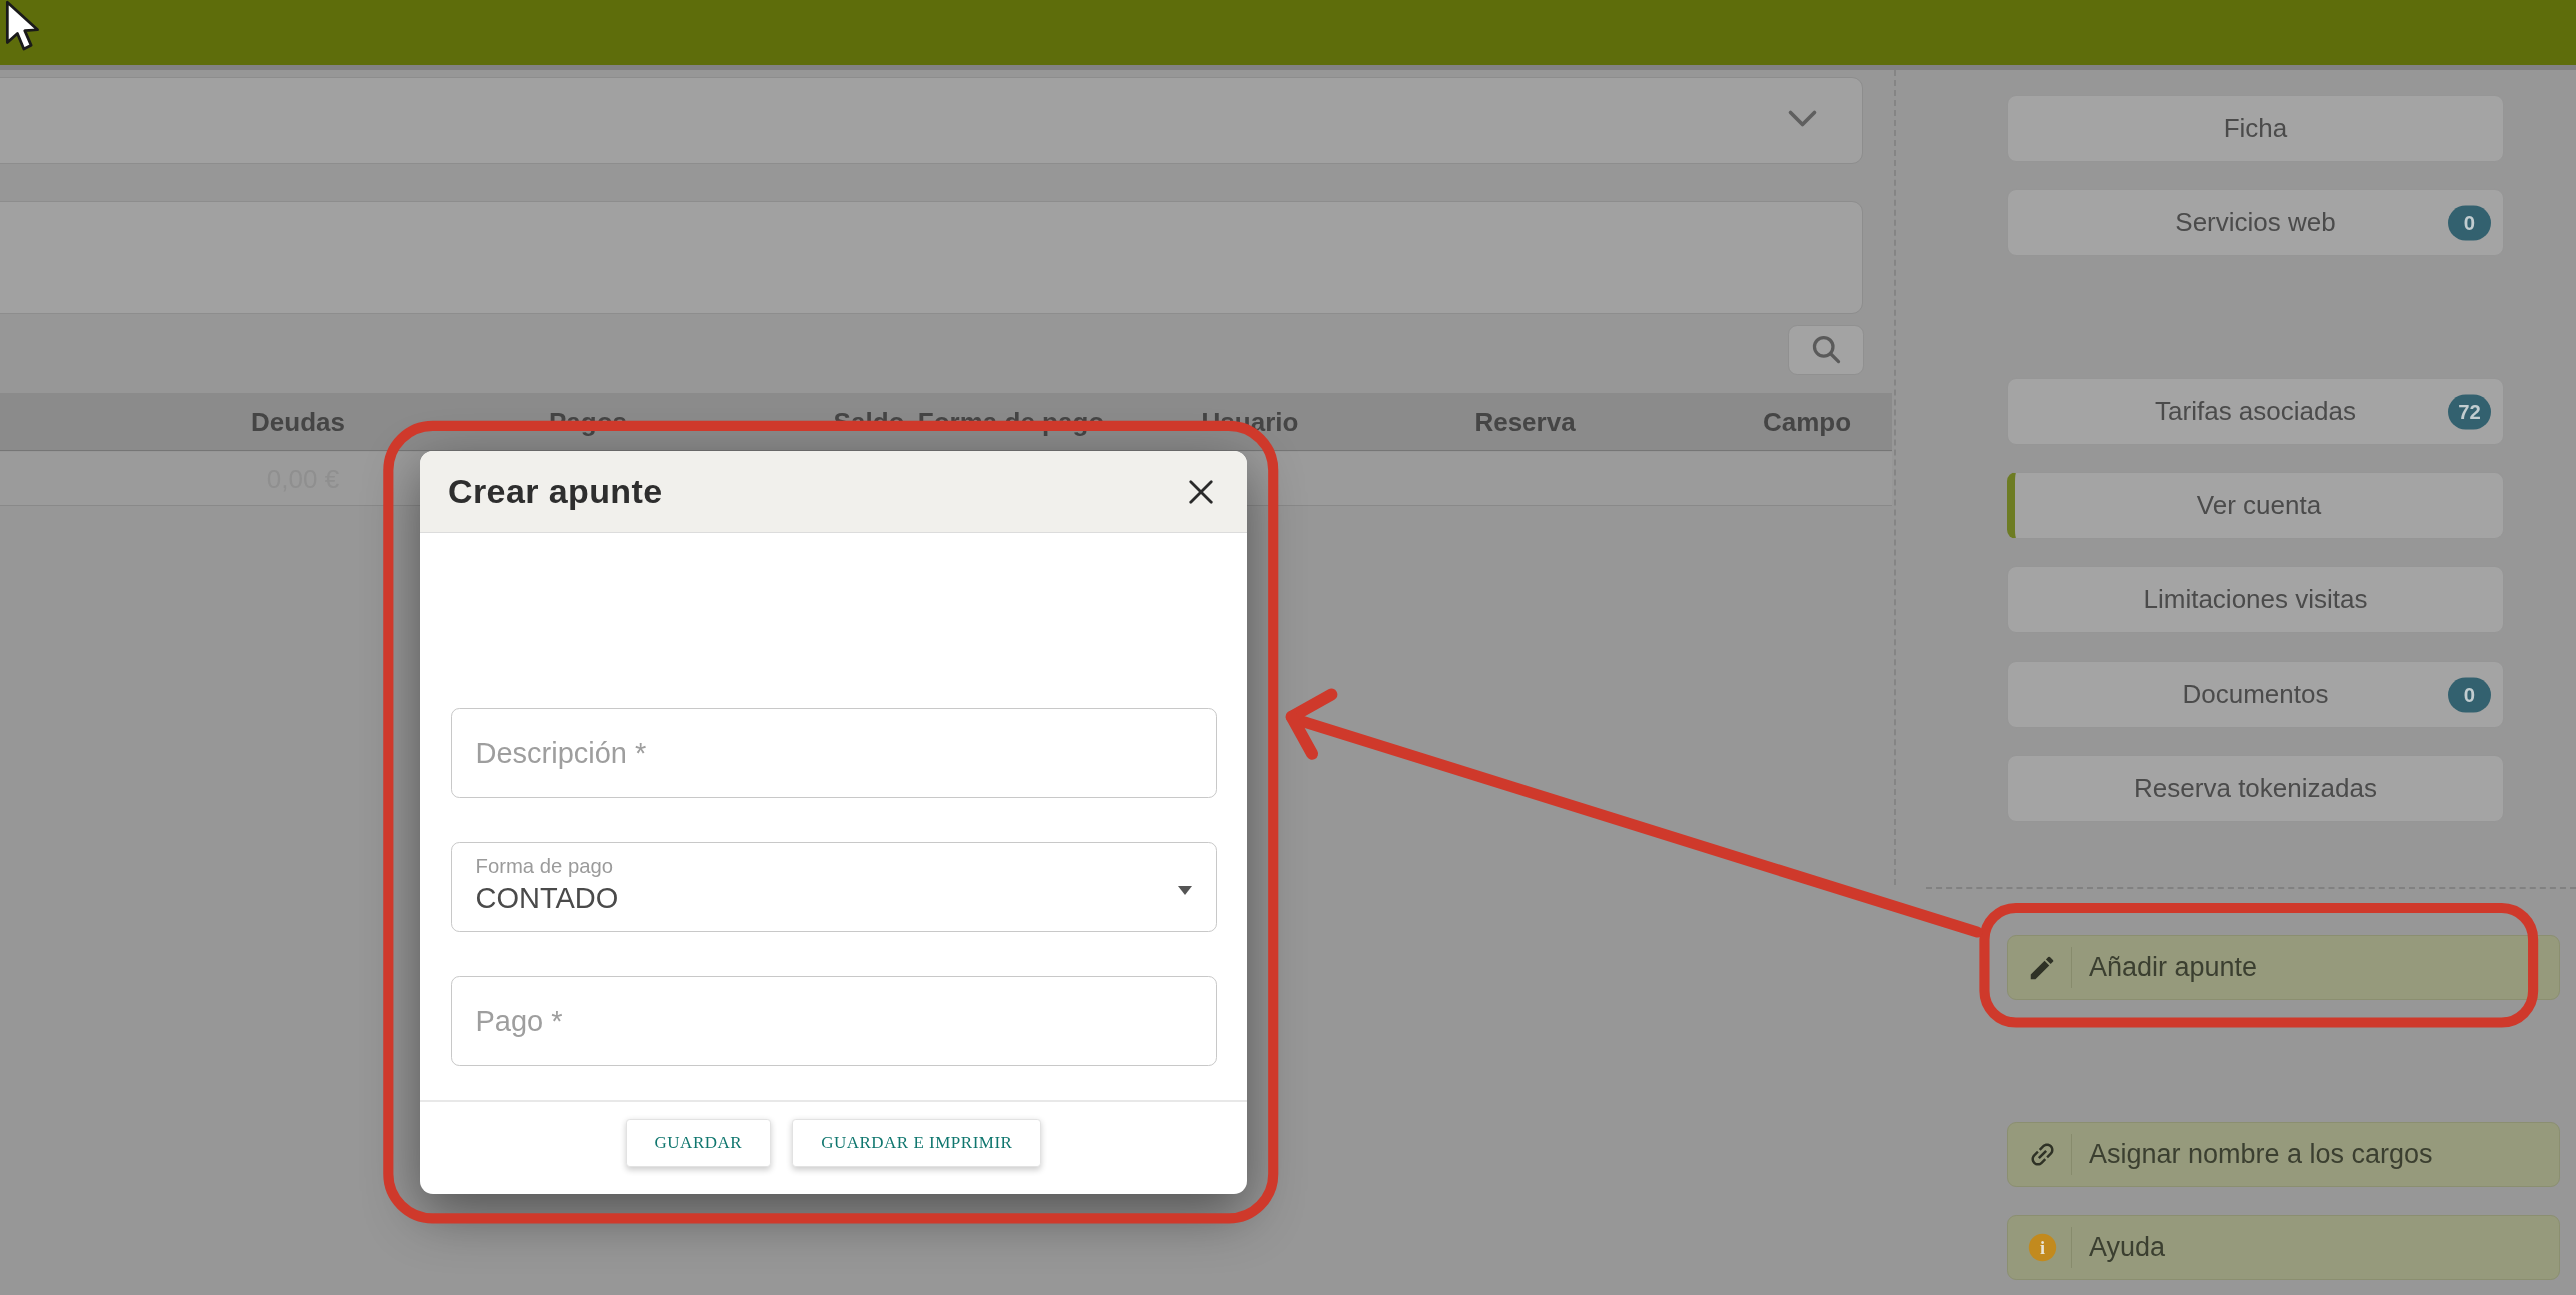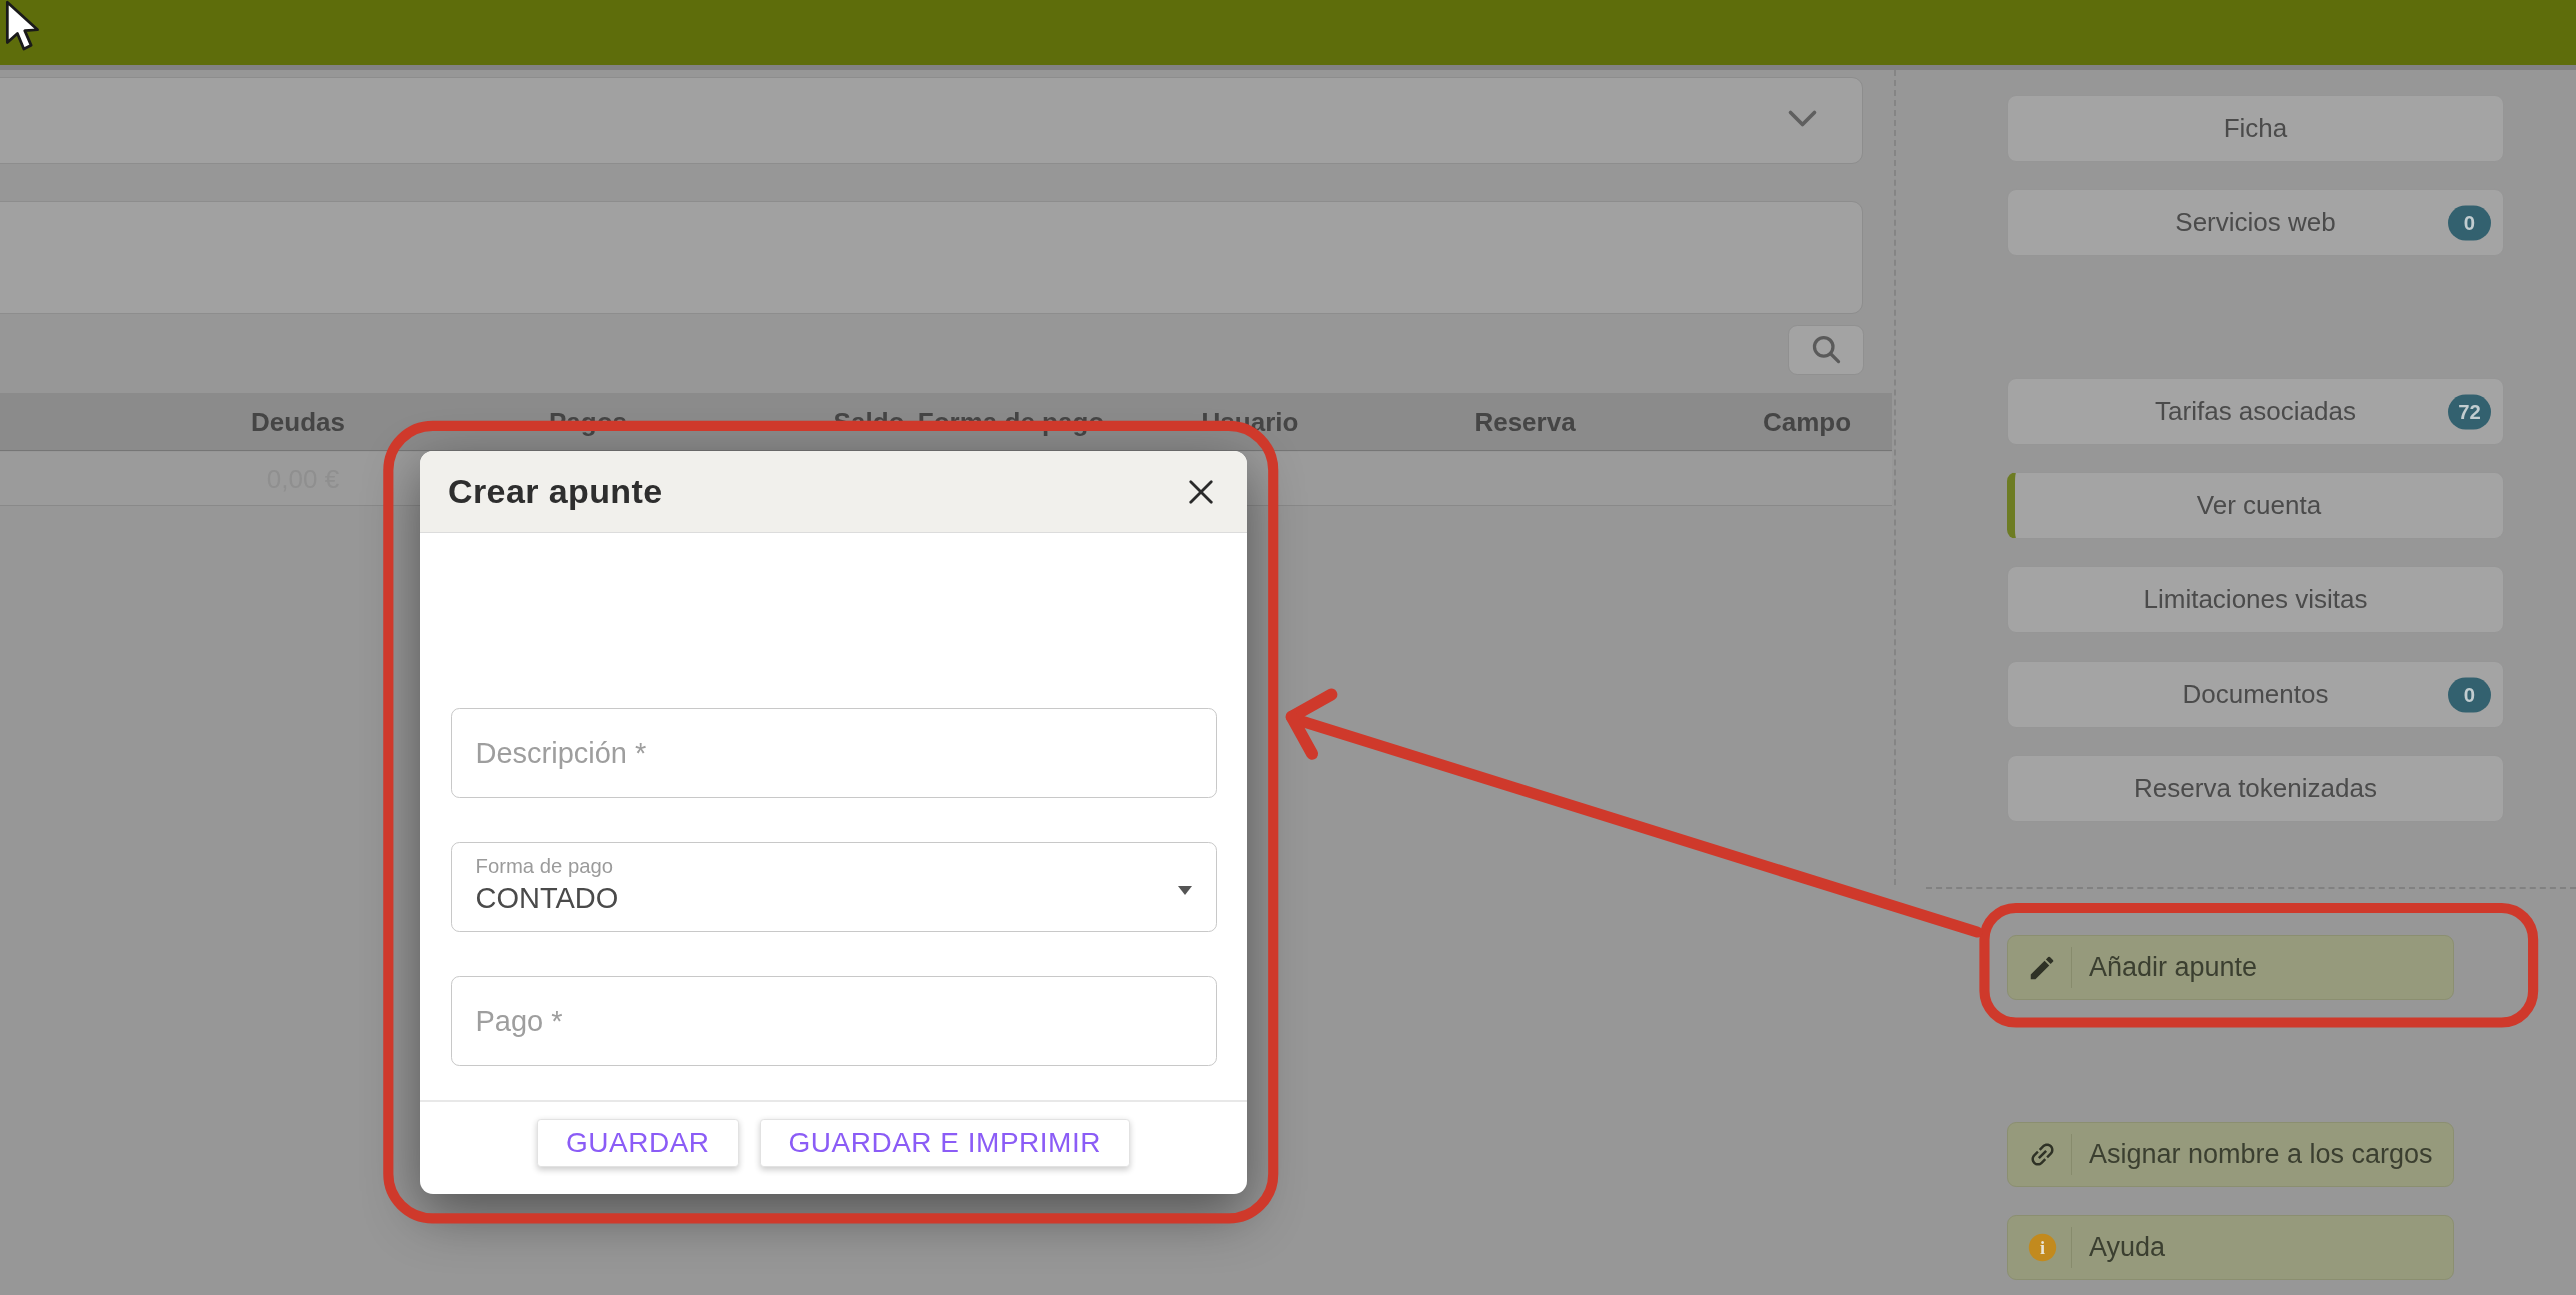--- a/index.html
+++ b/index.html
@@ -39,21 +39,21 @@
   
   .navbtn{position:absolute;left:2007px;width:497px;height:67px;background:#a4a4a4;
     border:1.8px solid #969696;border-radius:9.2px;display:flex;align-items:center;
     justify-content:center;box-sizing:border-box;}
   .navbtn .lbl{font-size:26px;color:#4b4b4b;}
   .navbtn.active{border-left:8.3px solid #6d7c23;}
   .badge{position:absolute;right:12px;top:50%;transform:translateY(-50%);
     min-width:43px;height:35px;line-height:35px;border-radius:17.6px;background:#33616f;
     color:#c2cdd0;font-size:20.3px;font-weight:700;text-align:center;}
 
-  .actbtn{position:absolute;left:2007px;width:447px;height:65px;background:#969a7c;
+  .actbtn{position:absolute;left:2007px;width:553px;height:65px;background:#969a7c;
     border:1.8px solid #8b8f70;border-radius:9.2px;display:flex;align-items:center;
     box-sizing:border-box;}
   .actbtn .ic{width:31px;height:31px;margin-left:18.5px;flex:0 0 auto;
     display:flex;align-items:center;justify-content:center;}
   .actbtn .sep{width:1.8px;height:41px;background:#878b6c;margin-left:13px;}
   .actbtn .lbl{font-size:27px;color:#3b3f30;margin-left:16.6px;white-space:nowrap;}
 
   
   .modal{position:absolute;left:420px;top:451px;width:827px;height:743px;background:#ffffff;
     border-radius:13px;box-shadow:0 18.5px 55px rgba(0,0,0,.45);}
@@ -70,22 +70,22 @@
   .field input{position:absolute;left:24px;top:0;width:90%;height:100%;border:none;outline:none;
     background:transparent;font-family:"Liberation Sans",sans-serif;font-size:29px;color:#4a4a4a;padding:0;}
   .field.labeled input{top:33px;height:46px;}
   .field input::placeholder{color:#9e9e9e;opacity:1;}
   .caret{position:absolute;right:24px;top:43px;width:0;height:0;
     border-left:7.4px solid transparent;border-right:7.4px solid transparent;
     border-top:9.2px solid #555;}
   .mdivider{position:absolute;left:0;top:649px;width:100%;height:1.8px;background:#e8e8e8;}
   .mbtns{position:absolute;left:0;top:668px;width:100%;display:flex;justify-content:center;gap:21px;}
   .mbtn{height:48px;padding:0 28px;background:#fff;border:1.8px solid #e2e2e2;border-radius:3.7px;
-    box-shadow:0 2.8px 6.5px rgba(0,0,0,.20);font-family:Liberation Sans, sans-serif;
-    font-size:28px;color:#8b5cf6;letter-spacing:0.5px;cursor:pointer;}
+    box-shadow:0 2.8px 6.5px rgba(0,0,0,.20);font-family:Liberation Serif, serif;
+    font-size:17px;color:#0f766e;letter-spacing:0.5px;cursor:pointer;}
 
   
   .overlay{position:absolute;left:0;top:0;width:2576px;height:1295px;pointer-events:none;}
 </style>
 </head>
 <body>
 
 <div id="screen">
 
   <div class="topbar"></div>

